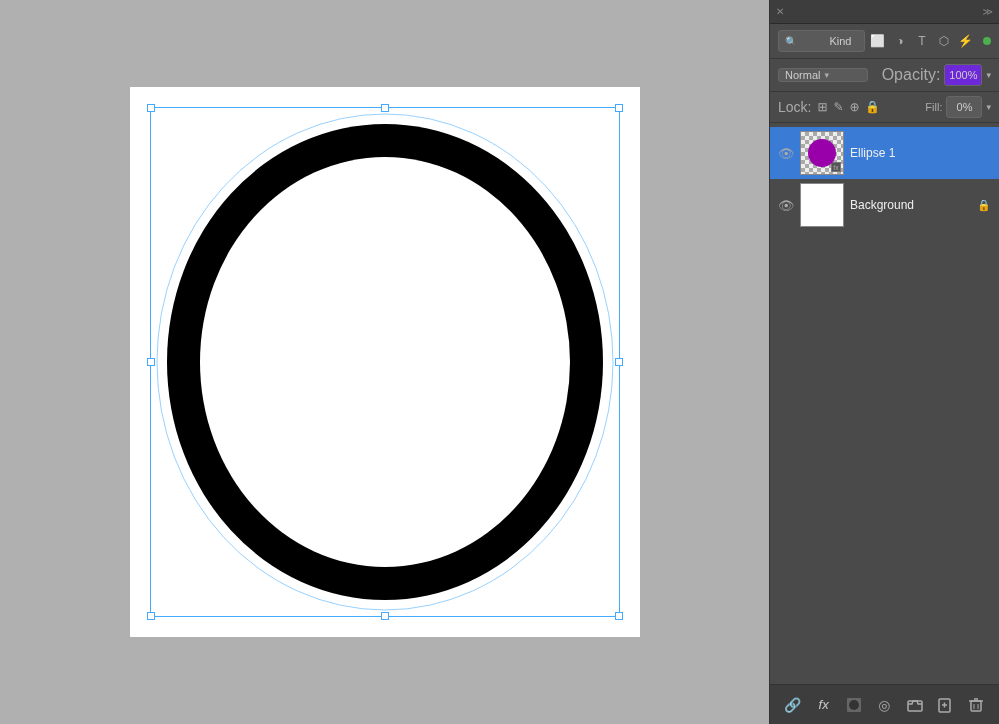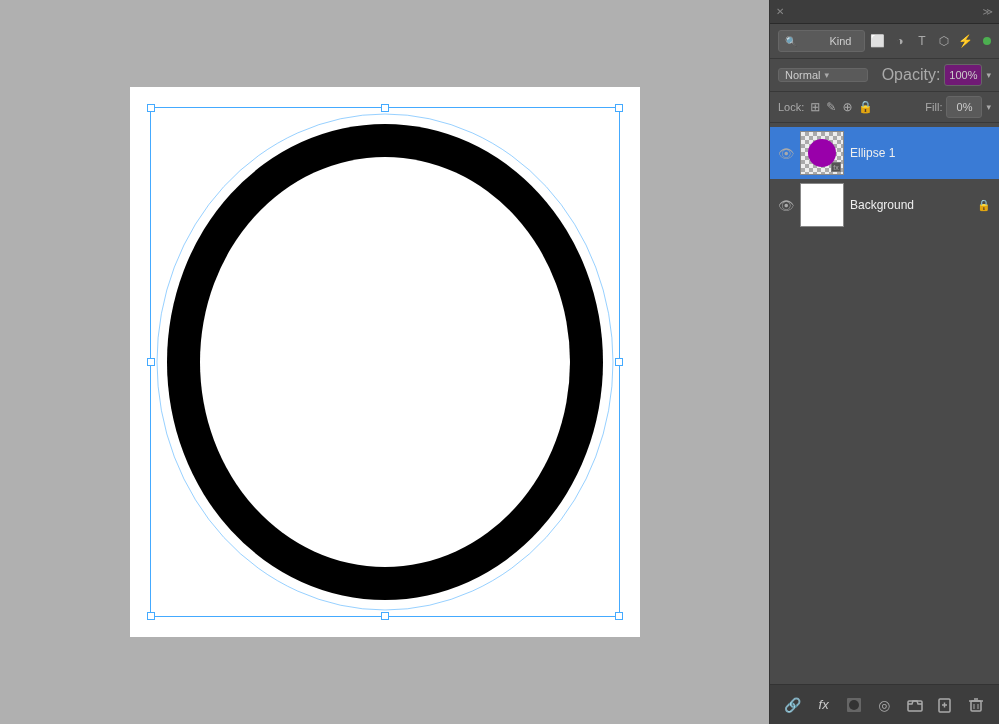--- a/index.html
+++ b/index.html
@@ -201,21 +201,21 @@
       gap: 4px;
       margin-left: auto;
     }
 
     .opacity-label {
       color: #aaa;
       font-size: 16px;
     }
 
     .opacity-value {
-      background: #701a75;
+      background: #6d28d9;
       border: 1px solid #666;
       border-radius: 3px;
       padding: 2px 4px;
       color: #ccc;
       font-size: 11px;
       height: 22px;
       display: flex;
       align-items: center;
       min-width: 36px;
       justify-content: center;
@@ -230,21 +230,21 @@
     .lock-row {
       padding: 4px 8px;
       display: flex;
       align-items: center;
       gap: 6px;
       border-bottom: 1px solid #383838;
     }
 
     .lock-label {
       color: #aaa;
-      font-size: 11px;
+      font-size: 14px;
     }
 
     .lock-icon-btn {
       color: #aaa;
       font-size: 12px;
       cursor: pointer;
     }
 
     .fill-group {
       display: flex;

